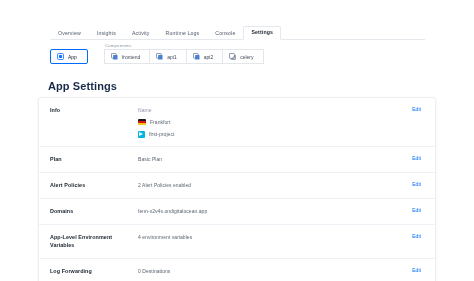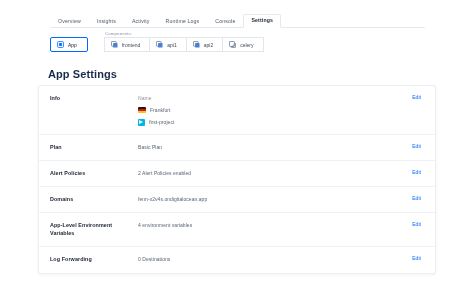--- a/index.html
+++ b/index.html
@@ -13,20 +13,21 @@
     background: #ffffff;
     font-family: "Liberation Sans", sans-serif;
     -webkit-font-smoothing: antialiased;
   }
 
   .page {
     position: relative;
     width: 474px;
     height: 222px;
     background: #ffffff;
+    margin-top: 12px;
   }
 
   
   .tabbar {
     position: absolute;
     left: 50px;
     top: 11px;
     width: 375px;
     height: 17px;
     border-bottom: 1px solid #e5e8ed;

